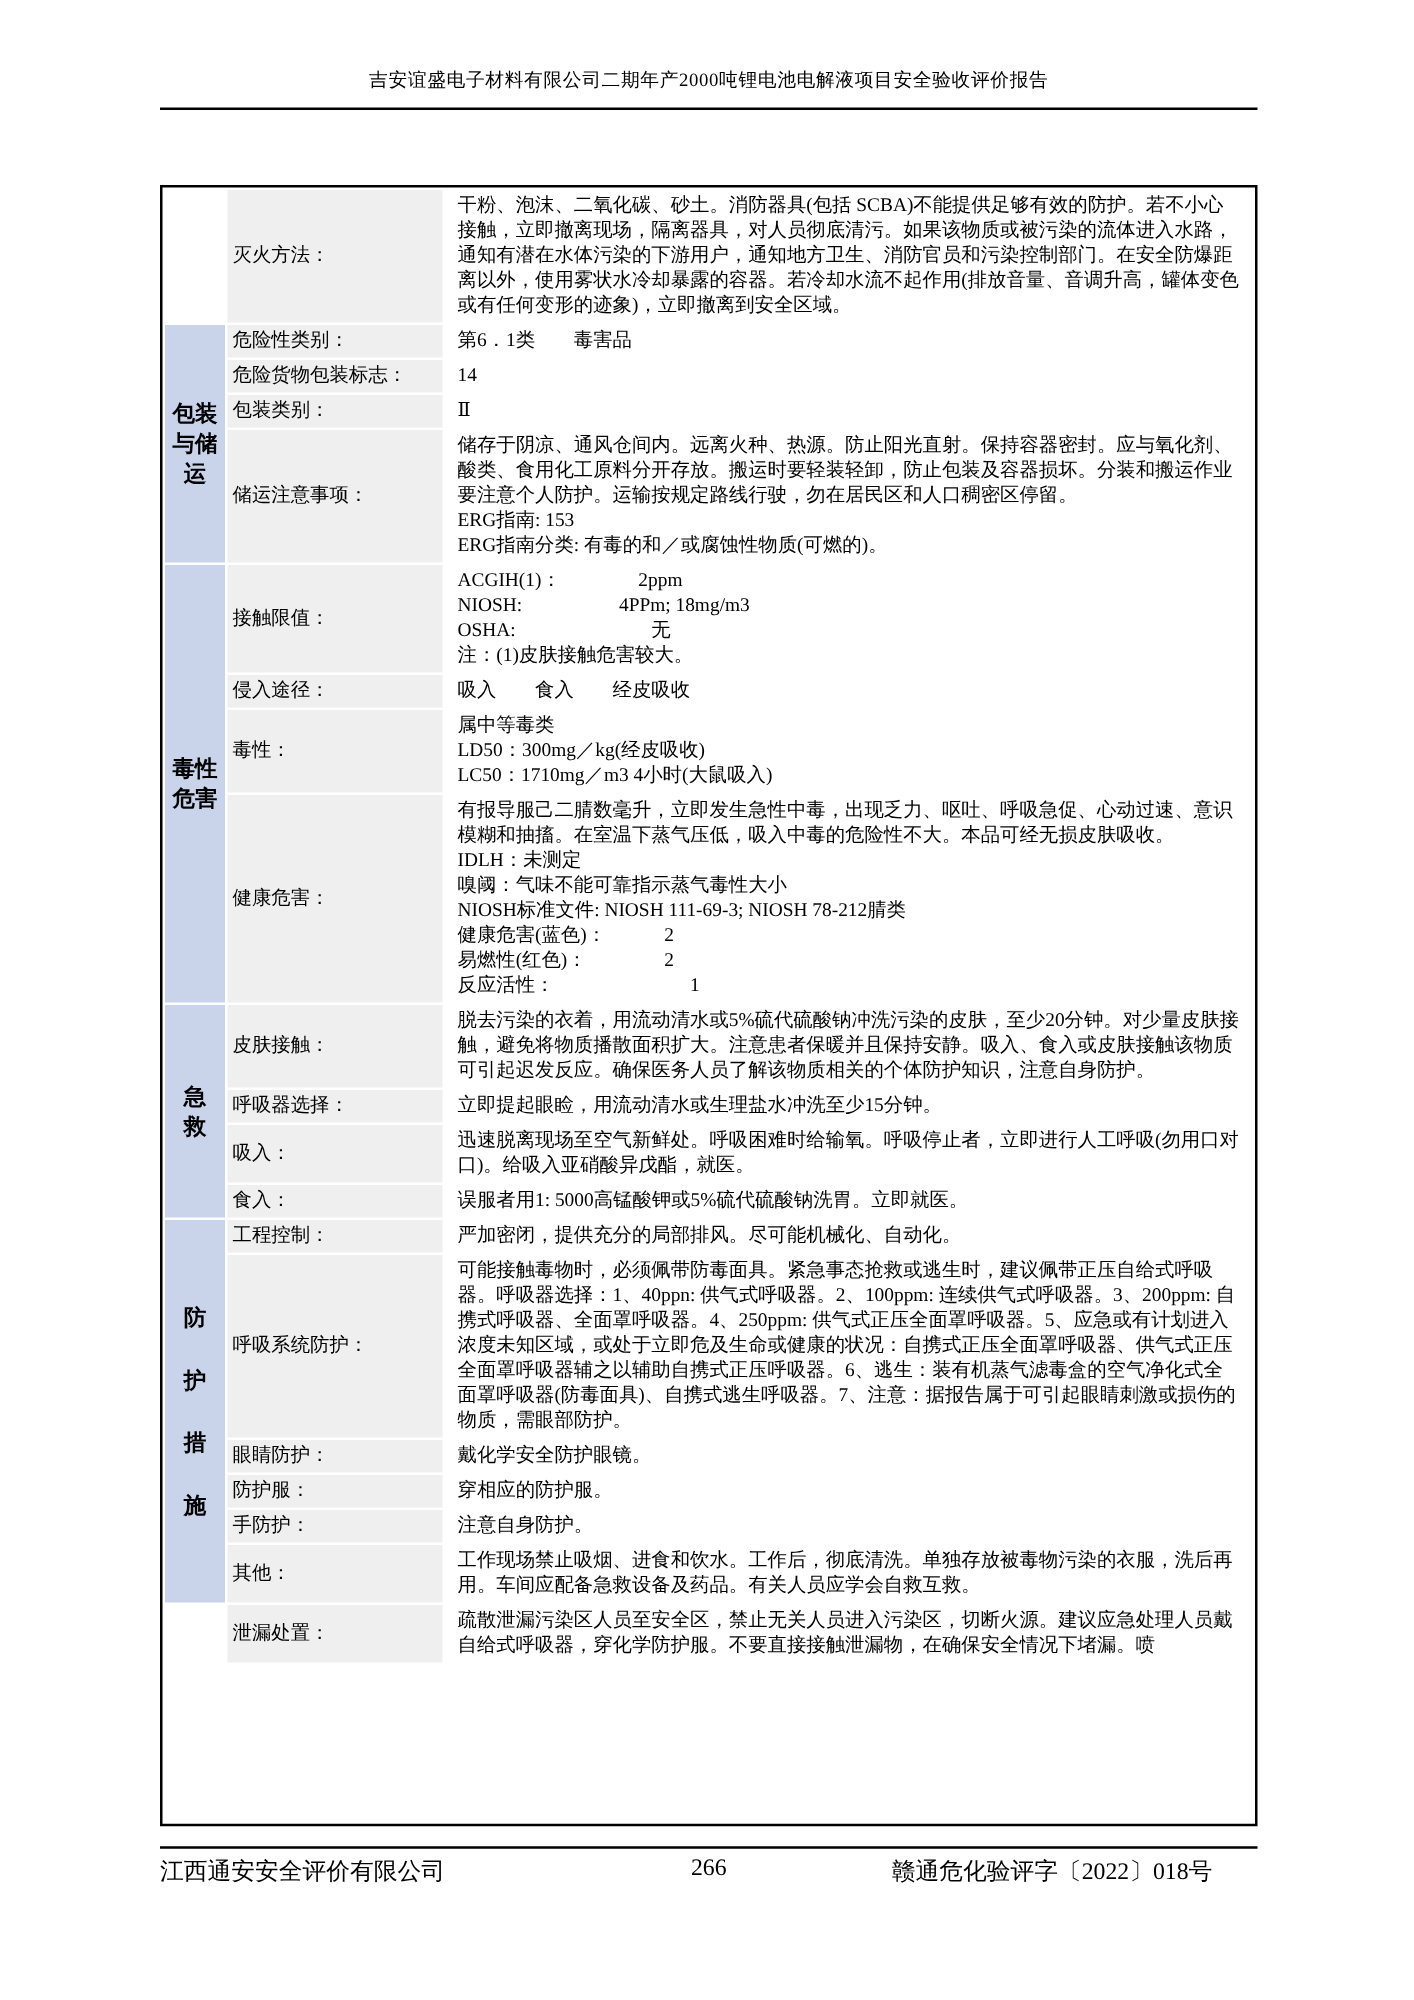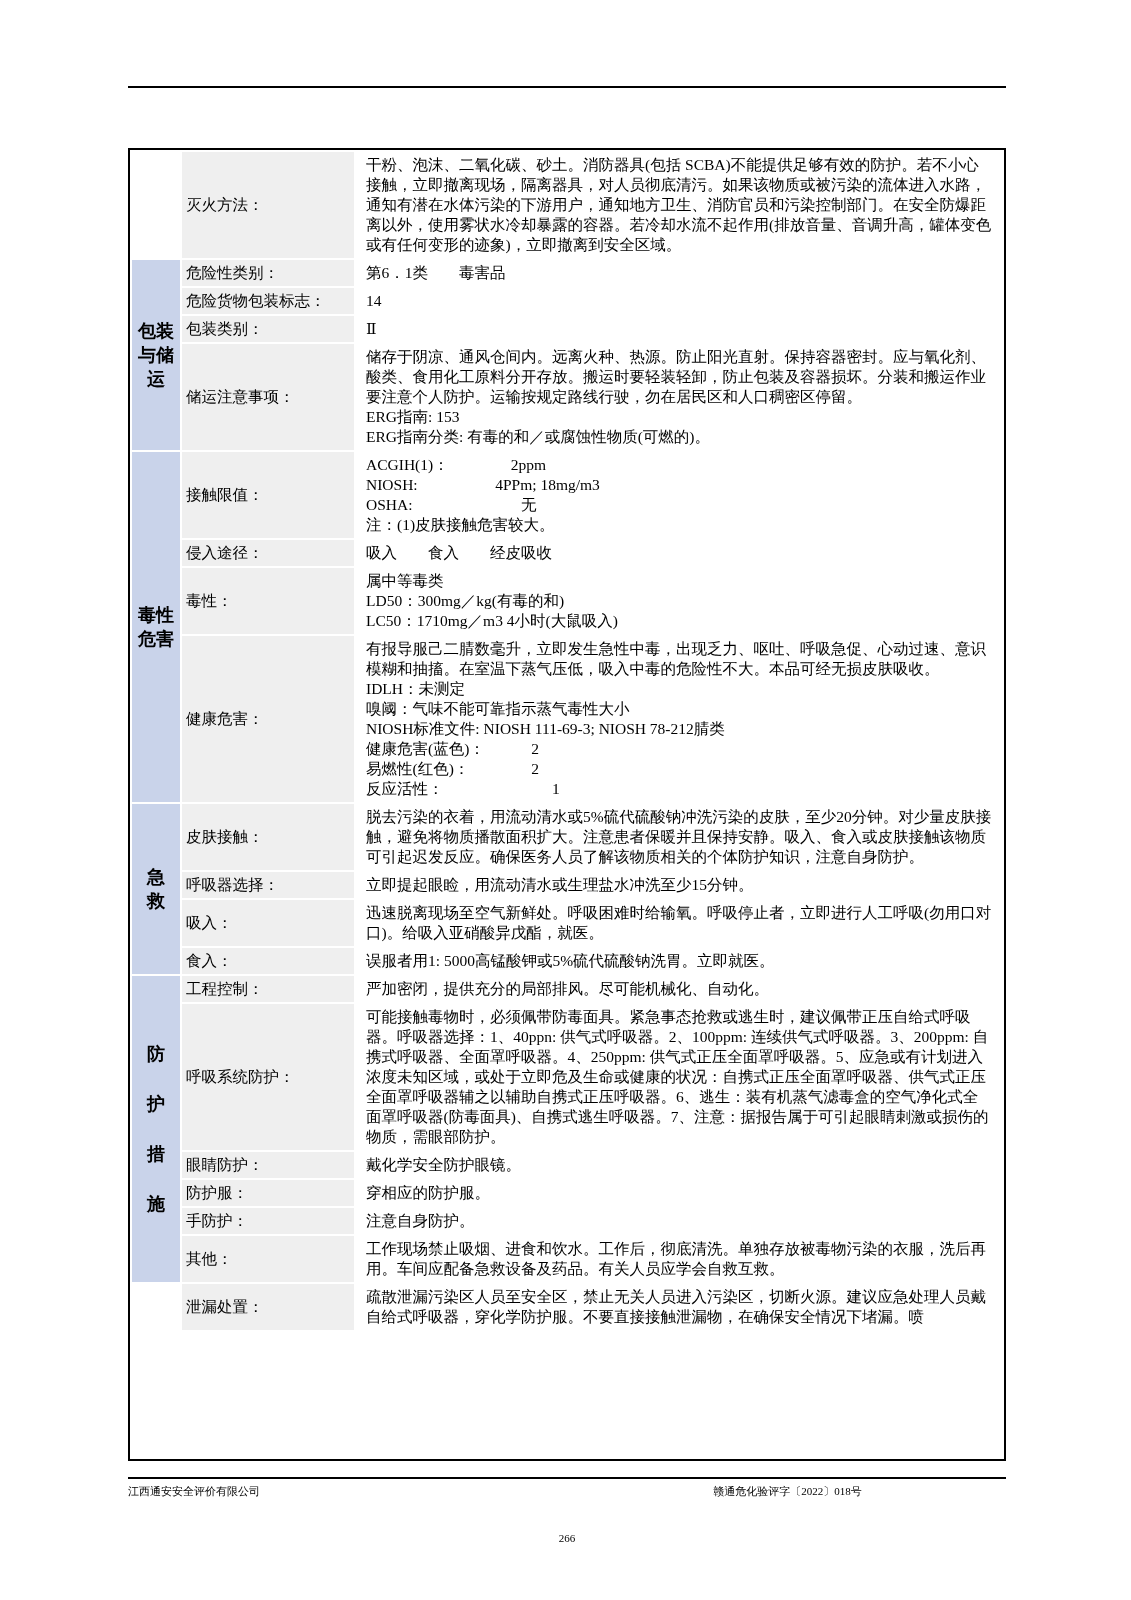--- a/index.html
+++ b/index.html
@@ -55,31 +55,32 @@
     line-height:20px;
     white-space:pre-line;
     word-break:break-all;
   }
   .doc-footer-rule{
     position:absolute;top:1477px;left:128px;width:878px;height:0;
     border-top:2px solid #000;
   }
   .doc-footer{
     position:absolute;top:1484px;left:128px;width:878px;
-    display:flex;font-size:11px;
+    display:flex;font-size:19px;
   }
   .doc-footer .f-left{flex:1;text-align:left;}
-  .doc-footer .f-center{flex:1;text-align:center;margin-top:48px;}
+  .doc-footer .f-center{flex:1;text-align:center;}
   .doc-footer .f-right{flex:1;}
 </style>
 </head>
 <body>
 
 <div class="page">
 
+  <div class="doc-header">吉安谊盛电子材料有限公司二期年产2000吨锂电池电解液项目安全验收评价报告</div>
   <div class="header-rule"></div>
 
   <div class="table-frame">
     <table class="msds">
       <colgroup>
           <col class="c-cat">
           <col class="c-label">
           <col>
         </colgroup>
 
@@ -121,21 +122,21 @@
 OSHA:　　　　　　　无
 注：(1)皮肤接触危害较大。</td>
       </tr>
       <tr>
         <td class="lbl">侵入途径：</td>
         <td class="cnt">吸入　　食入　　经皮吸收</td>
       </tr>
       <tr>
         <td class="lbl">毒性：</td>
         <td class="cnt">属中等毒类
-LD50：300mg／kg(有毒的和)
+LD50：300mg／kg(经皮吸收)
 LC50：1710mg／m3 4小时(大鼠吸入)</td>
       </tr>
       <tr>
         <td class="lbl">健康危害：</td>
         <td class="cnt">有报导服己二腈数毫升，立即发生急性中毒，出现乏力、呕吐、呼吸急促、心动过速、意识模糊和抽搐。在室温下蒸气压低，吸入中毒的危险性不大。本品可经无损皮肤吸收。
 IDLH：未测定
 嗅阈：气味不能可靠指示蒸气毒性大小
 NIOSH标准文件: NIOSH 111-69-3; NIOSH 78-212腈类
 健康危害(蓝色)：　　　2
 易燃性(红色)：　　　　2

